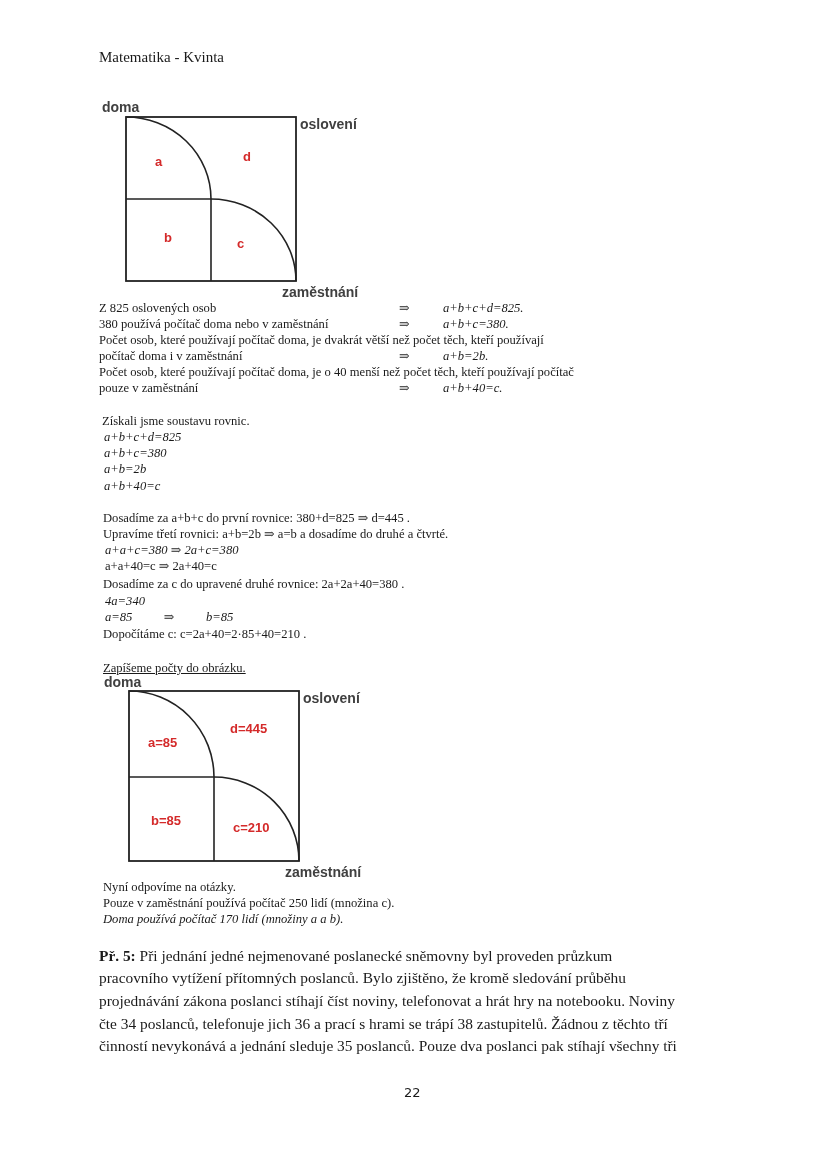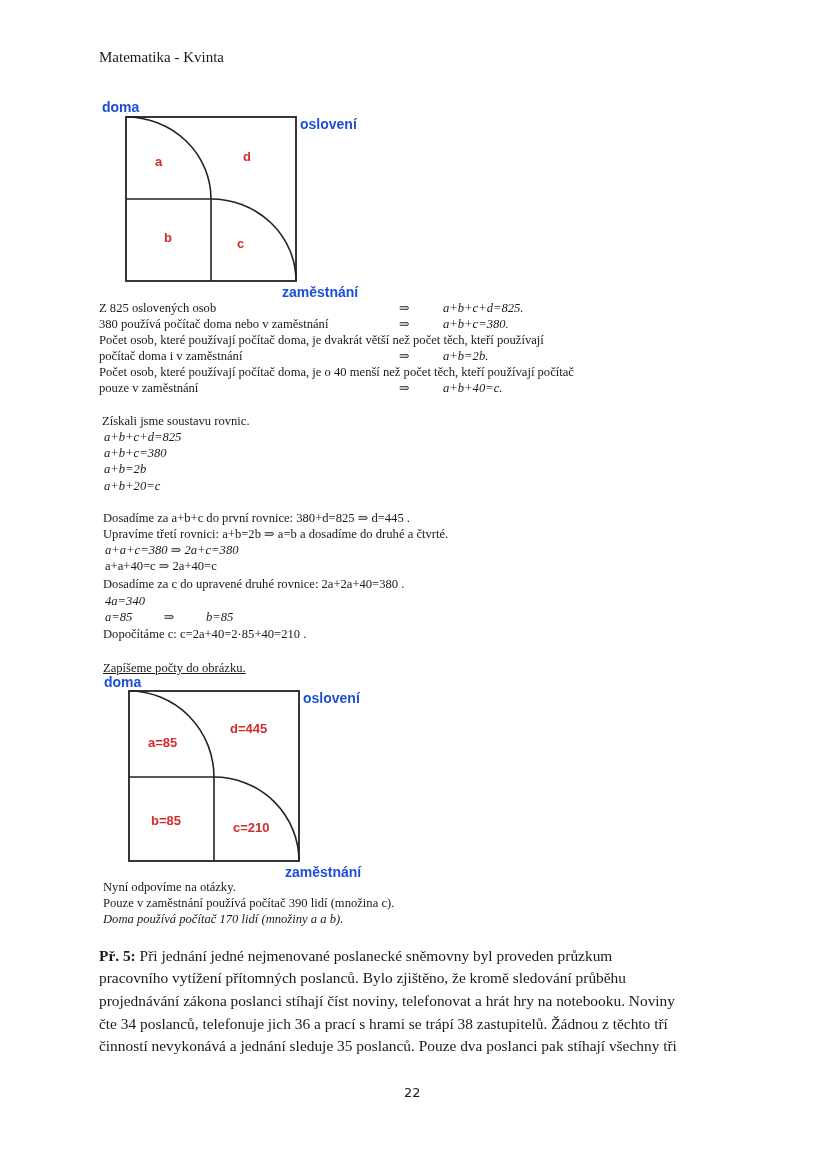--- a/index.html
+++ b/index.html
@@ -2,21 +2,21 @@
 <html><head>
 <meta charset="utf-8">
 <style>
   html, body { margin: 0; padding: 0; background: #ffffff; }
   body { width: 828px; height: 1171px; position: relative; overflow: hidden; color: #1a1a1a; }
   .serif { font-family: "Liberation Serif", "DejaVu Serif", serif; }
   .abs { position: absolute; white-space: nowrap; }
   .header { left: 99px; top: 49px; font-size: 15px; text-align: center; }
   .small { font-size: 12.6px; line-height: 16.5px; }
   .math { font-family: "Liberation Serif", "DejaVu Serif", serif; }
-  .diag-label { font-family: "Liberation Sans", "DejaVu Sans", sans-serif; font-weight: bold; font-size: 14px; color: #1d4ed8; }
+  .diag-label { font-family: "Liberation Sans", "DejaVu Sans", sans-serif; font-weight: bold; font-size: 14px; color: #404040; }
   .region-label { font-family: "Liberation Sans", "DejaVu Sans", sans-serif; font-weight: bold; font-size: 13px; fill: #d42a2a; }
   svg.diagram { position: absolute; overflow: visible; }
   .para { left: 99px; width: 640px; font-size: 15.4px; line-height: 22.6px; white-space: nowrap; }
   .pagenum { left: 404px; top: 1085px; font-size: 13px; font-family: "DejaVu Sans", sans-serif; }
 </style>
 </head>
 <body>
 
 <div class="abs serif header">Matematika - Kvinta</div>
 
@@ -57,21 +57,21 @@
   <div class="abs serif small" style="left:99px; top:380px;">pouze v zaměstnání</div>
   <div class="abs serif small" style="left:399px; top:380px;">⇒</div>
   <div class="abs math small" style="left:443px; top:380px; font-style:italic;">a+b+40=c.</div>
 </div>
 
 <div>
   <div class="abs serif small" style="left:102px; top:413px;">Získali jsme soustavu rovnic.</div>
   <div class="abs math small" style="left:104px; top:429px; font-style:italic;">a+b+c+d=825</div>
   <div class="abs math small" style="left:104px; top:445px; font-style:italic;">a+b+c=380</div>
   <div class="abs math small" style="left:104px; top:461px; font-style:italic;">a+b=2b</div>
-  <div class="abs math small" style="left:104px; top:478px; font-style:italic;">a+b+20=c</div>
+  <div class="abs math small" style="left:104px; top:478px; font-style:italic;">a+b+40=c</div>
 </div>
 
 <div>
   <div class="abs serif small" style="left:103px; top:510px;">Dosadíme za  a+b+c  do první rovnice:  380+d=825 ⇒ d=445 .</div>
   <div class="abs serif small" style="left:103px; top:526px;">Upravíme třetí rovnici:  a+b=2b ⇒ a=b  a dosadíme do druhé a čtvrté.</div>
   <div class="abs math small" style="left:105px; top:542px; font-style:italic;">a+a+c=380 ⇒ 2a+c=380</div>
   <div class="abs math small" style="left:105px; top:558px; ">a+a+40=c ⇒ 2a+40=c</div>
   <div class="abs serif small" style="left:103px; top:576px;">Dosadíme za c do upravené druhé rovnice:  2a+2a+40=380 .</div>
   <div class="abs math small" style="left:105px; top:593px; font-style:italic;">4a=340</div>
   <div class="abs math small" style="left:105px; top:609px; font-style:italic; white-space:pre;">a=85          ⇒          b=85</div>
@@ -91,21 +91,21 @@
     <path d="M214,777 A85,84 0 0 1 299,861" fill="none" stroke="#222" stroke-width="1.6"></path>
     <text class="region-label" x="148" y="747" fill="#d42a2a">a=85</text>
     <text class="region-label" x="230" y="733" fill="#d42a2a">d=445</text>
     <text class="region-label" x="151" y="825" fill="#d42a2a">b=85</text>
     <text class="region-label" x="233" y="832" fill="#d42a2a">c=210</text>
   </svg>
 </div>
 
 <div>
   <div class="abs serif small" style="left:103px; top:879px;">Nyní odpovíme na otázky.</div>
-  <div class="abs serif small" style="left:103px; top:895px;">Pouze v zaměstnání používá počítač 390 lidí (množina c).</div>
+  <div class="abs serif small" style="left:103px; top:895px;">Pouze v zaměstnání používá počítač 250 lidí (množina c).</div>
   <div class="abs serif small" style="left:103px; top:911px;font-style:italic;">Doma používá počítač 170 lidí (množiny a a b).</div>
 </div>
 
 <div>
   <div class="abs serif para" style="top:945px;"><b>Př. 5:</b><span> Při jednání jedné nejmenované poslanecké sněmovny byl proveden průzkum</span></div>
   <div class="abs serif para" style="top:967px;">pracovního vytížení přítomných poslanců. Bylo zjištěno, že kromě sledování průběhu</div>
   <div class="abs serif para" style="top:990px;">projednávání zákona poslanci stíhají číst noviny, telefonovat a hrát hry na notebooku. Noviny</div>
   <div class="abs serif para" style="top:1013px;">čte 34 poslanců, telefonuje jich 36 a prací s hrami se trápí 38 zastupitelů. Žádnou z těchto tří</div>
   <div class="abs serif para" style="top:1035px;">činností nevykonává a jednání sleduje 35 poslanců. Pouze dva poslanci pak stíhají všechny tři</div>
 </div>

